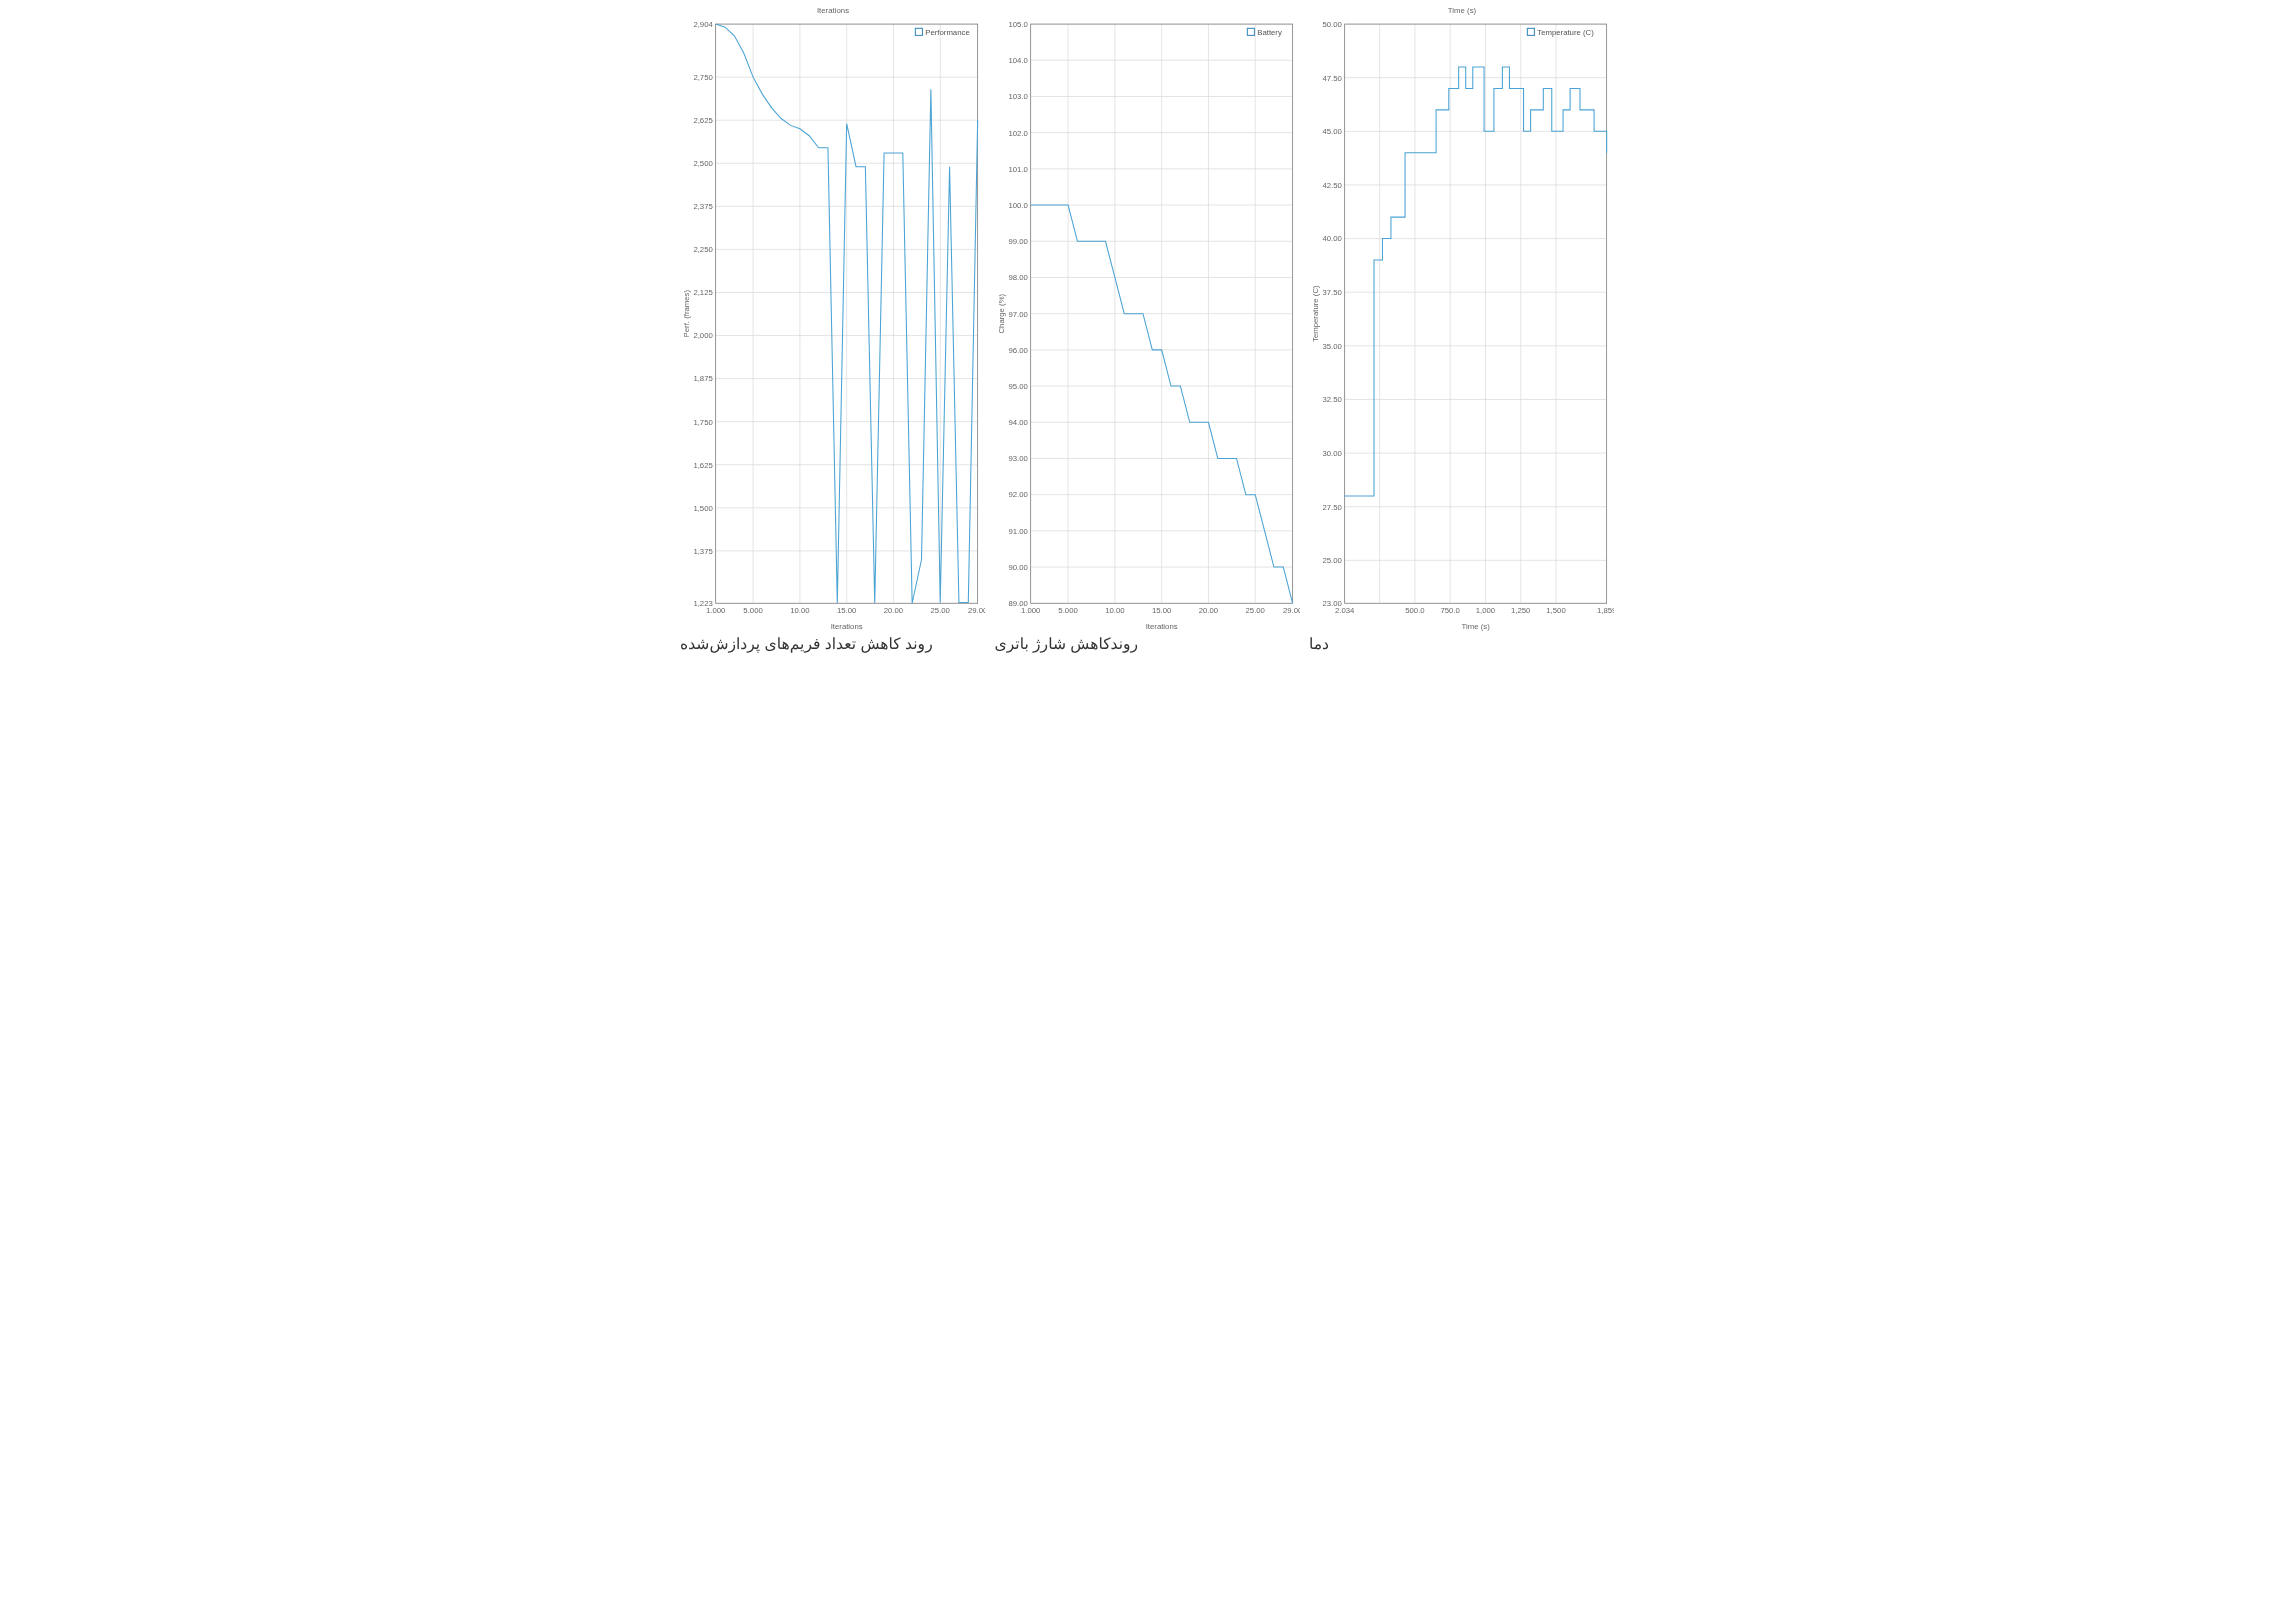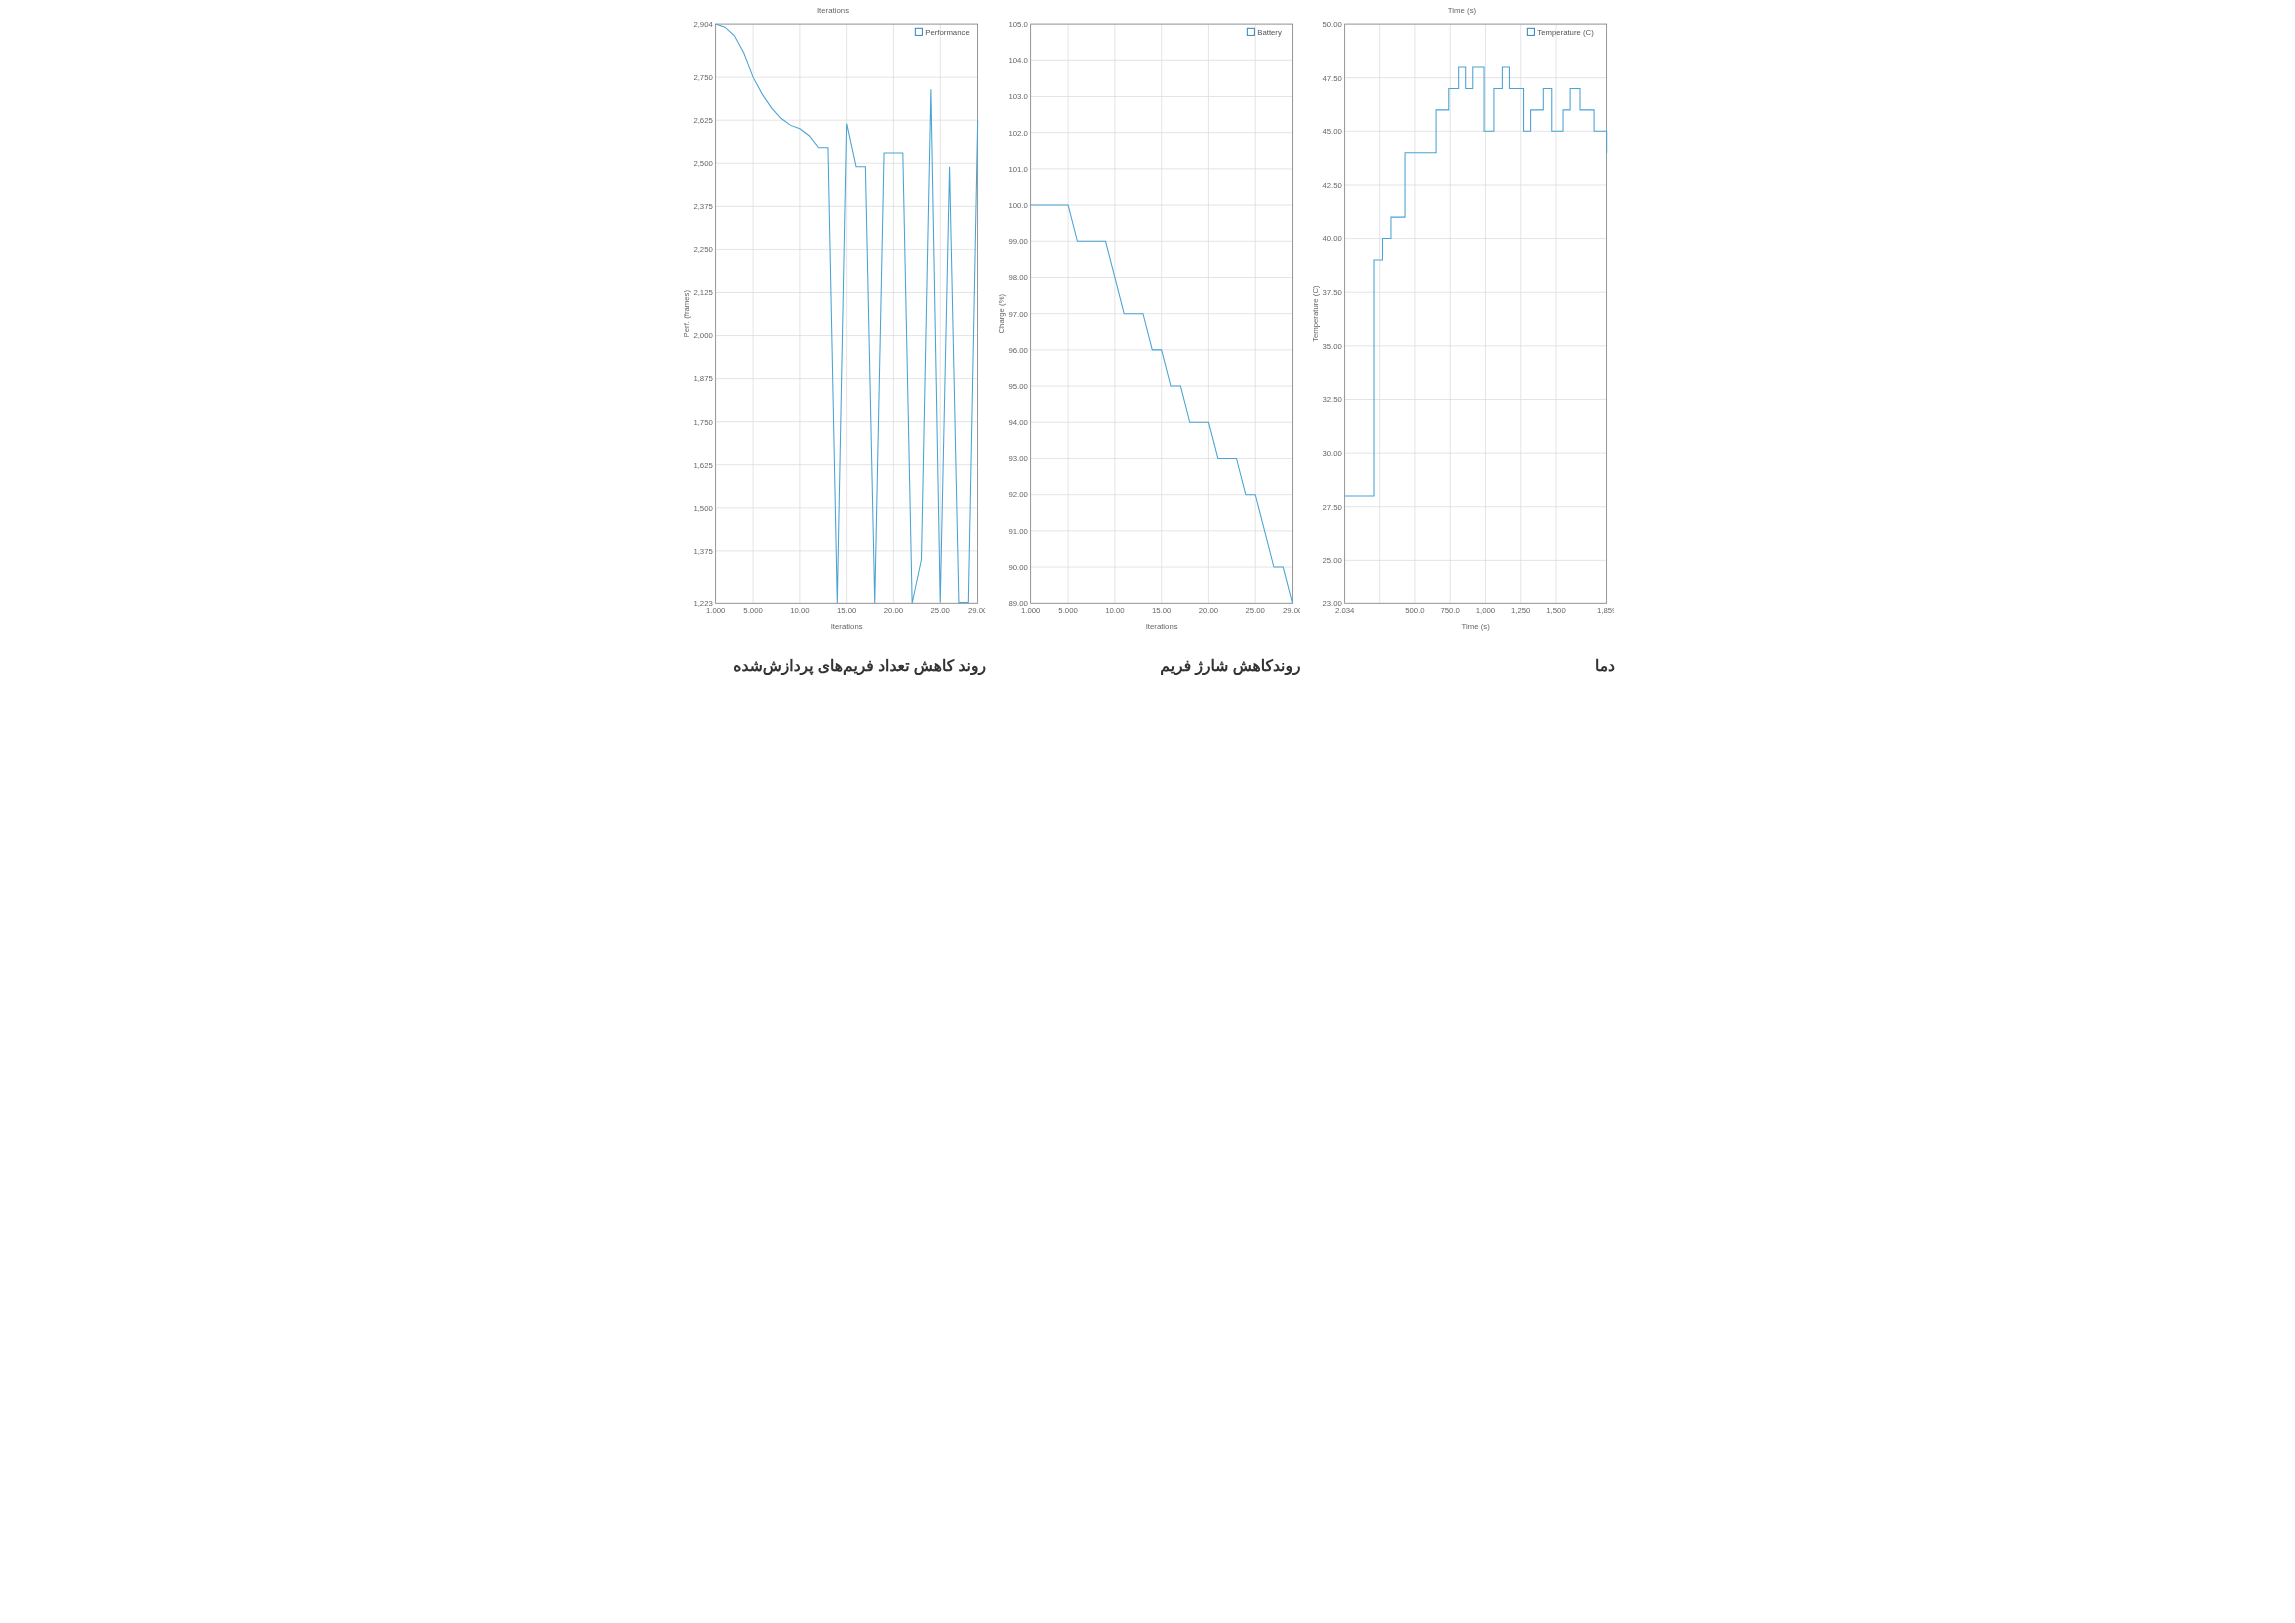--- a/index.html
+++ b/index.html
@@ -1,21 +1,21 @@
 <!DOCTYPE html>
 <html style="font-size:11.3px"><head>
 <meta charset="utf-8">
 <style>
   html,body{margin:0;padding:0;background:#fff;font-family:Arial,Helvetica,sans-serif;color:#333}
   .page{width:935px;margin:0 auto;padding:5.7px 2.8px 14px}
   .row{display:flex;gap:8.5px}
   .panel{flex:1;position:relative}
   .axis text,.tick-label{font-size:11px;fill:#666;color:#666}
   .axis-title{font-size:11px;fill:#666;color:#666}
-  .chart-caption{font-size:15.6px;font-weight:700;text-align:right;margin-top:24px;direction:rtl}
+  .chart-caption{font-size:15.6px;font-weight:400;text-align:left;margin-top:2px;direction:rtl}
   svg{display:block}
   .grid line{stroke:#d9d9d9;stroke-width:1}
   .series{fill:none;stroke:#4aa3d4;stroke-width:1.5}
   .frame-rect{fill:none;stroke:#7a7a7a;stroke-width:1}
   .top-label{font-size:7.8px;color:#666;text-align:center;margin-bottom:1.4px}
   .axis-title-v{font-size:11px;fill:#666}
 </style>
 </head>
 <body>
 
@@ -146,21 +146,21 @@
             </g>
             <text class="axis-title" text-anchor="middle" x="235" y="864" font-size="11" fill="#666">Iterations</text>
             <text class="axis-title-v" text-anchor="middle" transform="translate(12,419) rotate(-90)" font-size="11" fill="#666">Charge (%)</text>
             <path class="series" d="M50,265.625 L63.214285714285715,265.625 L76.42857142857143,265.625 L89.64285714285714,265.625 L102.85714285714286,265.625 L116.07142857142857,316.75 L129.28571428571428,316.75 L142.5,316.75 L155.71428571428572,316.75 L168.92857142857144,367.875 L182.14285714285714,419 L195.35714285714286,419 L208.57142857142856,419 L221.78571428571428,470.125 L235,470.125 L248.21428571428572,521.25 L261.42857142857144,521.25 L274.6428571428571,572.375 L287.8571428571429,572.375 L301.07142857142856,572.375 L314.2857142857143,623.5 L327.5,623.5 L340.7142857142857,623.5 L353.92857142857144,674.625 L367.1428571428571,674.625 L380.3571428571429,725.75 L393.57142857142856,776.875 L406.7857142857143,776.875 L420,828"></path>
             <g>
               <rect x="356" y="16" width="10" height="10" fill="#fff" stroke="#3a8bbd" stroke-width="1.5"></rect>
               <text x="370" y="25" font-size="11" fill="#555">Battery</text>
             </g>
           </svg>
         </div>
-      <div class="chart-caption">روندکاهش شارژ فریم</div>
+      <div class="chart-caption">روندکاهش شارژ باتری</div>
     </div>
     <div class="panel">
       <div id="chart-temp">
           <svg width="305" height="616" viewBox="0 0 430 870">
             <g class="grid">
               <line x1="50" y1="828" x2="420" y2="828"></line>
               <line x1="50" y1="767.4074074074074" x2="420" y2="767.4074074074074"></line>
               <line x1="50" y1="691.6666666666667" x2="420" y2="691.6666666666667"></line>
               <line x1="50" y1="615.9259259259259" x2="420" y2="615.9259259259259"></line>
               <line x1="50" y1="540.1851851851852" x2="420" y2="540.1851851851852"></line>

